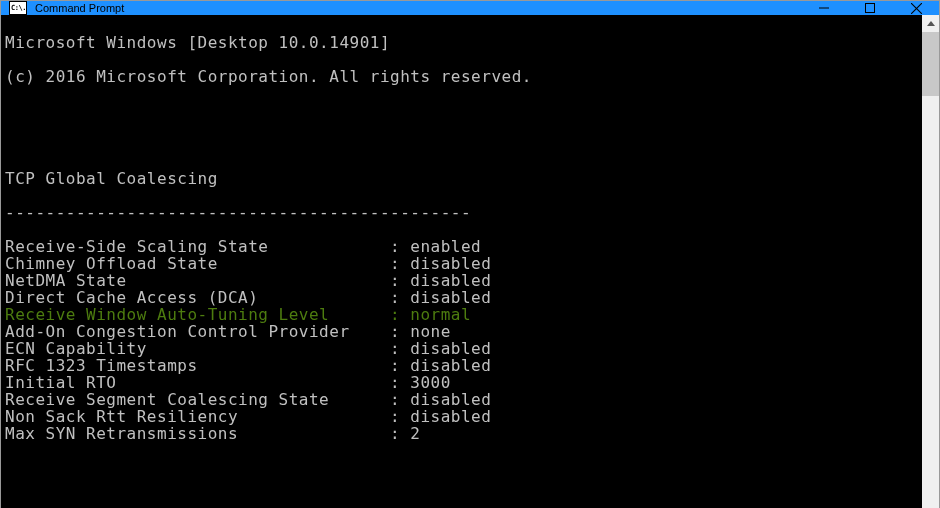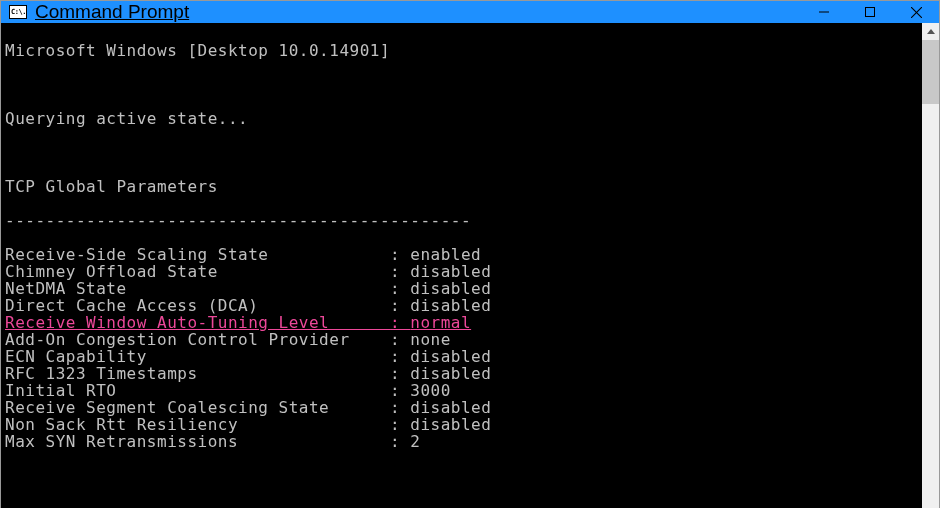--- a/index.html
+++ b/index.html
@@ -29,24 +29,23 @@
       font-family: 'Consolas', monospace;
       font-size: 7px;
       line-height: 12px;
       text-align: left;
       padding-left: 1px;
       color: #000;
       font-weight: bold;
       letter-spacing: -0.5px;
     }
     .title-text {
-      font-size: 19px;
+      font-size: 11px;
       font-weight: 400;
       flex: 1;
-      text-decoration: underline;
     }
     .win-controls {
       display: flex;
       height: 100%;
     }
     .win-btn {
       width: 46px;
       height: 100%;
       display: flex;
       align-items: center;
@@ -69,21 +68,21 @@
       color: #c0c0c0;
       font-family: 'Consolas', 'Lucida Console', monospace;
       font-size: 16px;
       line-height: 17px;
       letter-spacing: 0.5px;
       padding: 2px 0 2px 4px;
       white-space: pre;
       overflow: hidden;
     }
     .line { white-space: pre; }
-    .hl { color: #ec4899; text-decoration: underline; }
+    .hl { color: #4d7c0f; }
     .scrollbar {
       width: 17px;
       background: #f0f0f0;
       position: relative;
     }
     .scroll-up, .scroll-down {
       width: 17px;
       height: 17px;
       background: #f0f0f0;
       display: flex;
@@ -127,24 +126,24 @@
         <svg viewBox="0 0 10 10">
             <line x1="0" y1="0" x2="10" y2="10" stroke="#000" stroke-width="1"></line>
             <line x1="10" y1="0" x2="0" y2="10" stroke="#000" stroke-width="1"></line>
           </svg>
       </div>
     </div>
   </div>
   <div class="client">
     <div class="console">
 <div class="line">Microsoft Windows [Desktop 10.0.14901]</div>
+<div class="line">(c) 2016 Microsoft Corporation. All rights reserved.</div>
 <div class="line"> </div>
-<div class="line">Querying active state...</div>
 <div class="line"> </div>
-<div class="line">TCP Global Parameters</div>
+<div class="line">TCP Global Coalescing</div>
 <div class="line">----------------------------------------------</div>
 <div id="params-container"><div class="line"><span>Receive-Side Scaling State            </span><span>: </span><span>enabled</span></div><div class="line"><span>Chimney Offload State                 </span><span>: </span><span>disabled</span></div><div class="line"><span>NetDMA State                          </span><span>: </span><span>disabled</span></div><div class="line"><span>Direct Cache Access (DCA)             </span><span>: </span><span>disabled</span></div><div class="line hl"><span>Receive Window Auto-Tuning Level      </span><span>: </span><span>normal</span></div><div class="line"><span>Add-On Congestion Control Provider    </span><span>: </span><span>none</span></div><div class="line"><span>ECN Capability                        </span><span>: </span><span>disabled</span></div><div class="line"><span>RFC 1323 Timestamps                   </span><span>: </span><span>disabled</span></div><div class="line"><span>Initial RTO                           </span><span>: </span><span>3000</span></div><div class="line"><span>Receive Segment Coalescing State      </span><span>: </span><span>disabled</span></div><div class="line"><span>Non Sack Rtt Resiliency               </span><span>: </span><span>disabled</span></div><div class="line"><span>Max SYN Retransmissions               </span><span>: </span><span>2</span></div></div>
 
 
 
     </div>
     <div class="scrollbar">
       <div class="scroll-up">
         <svg width="8" height="5" viewBox="0 0 8 5">
             <polygon points="4,0 8,5 0,5" fill="#555"></polygon>

